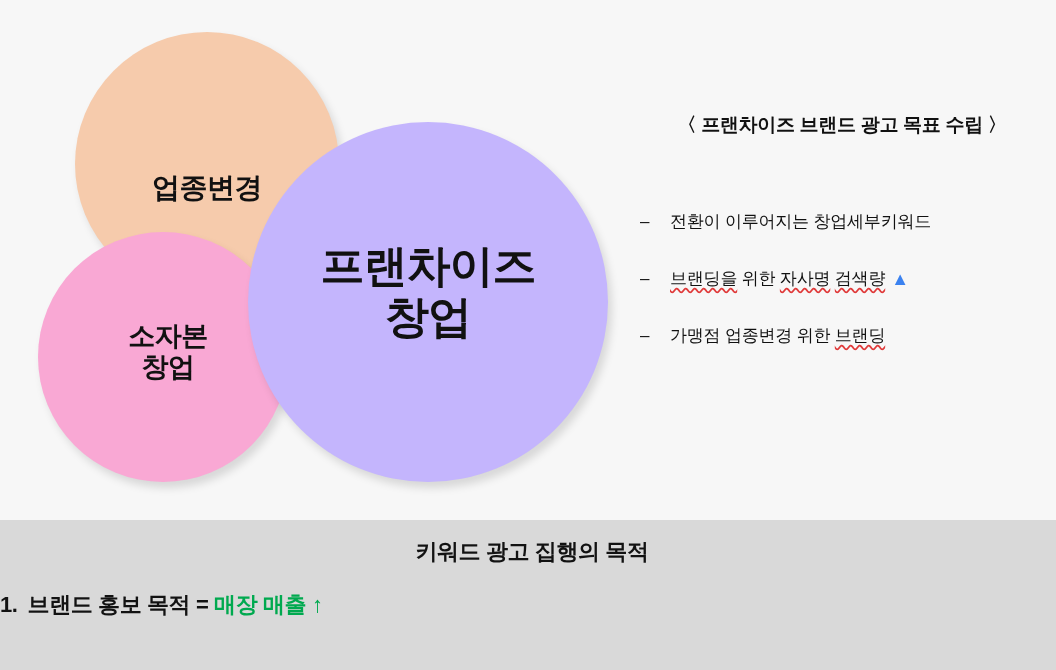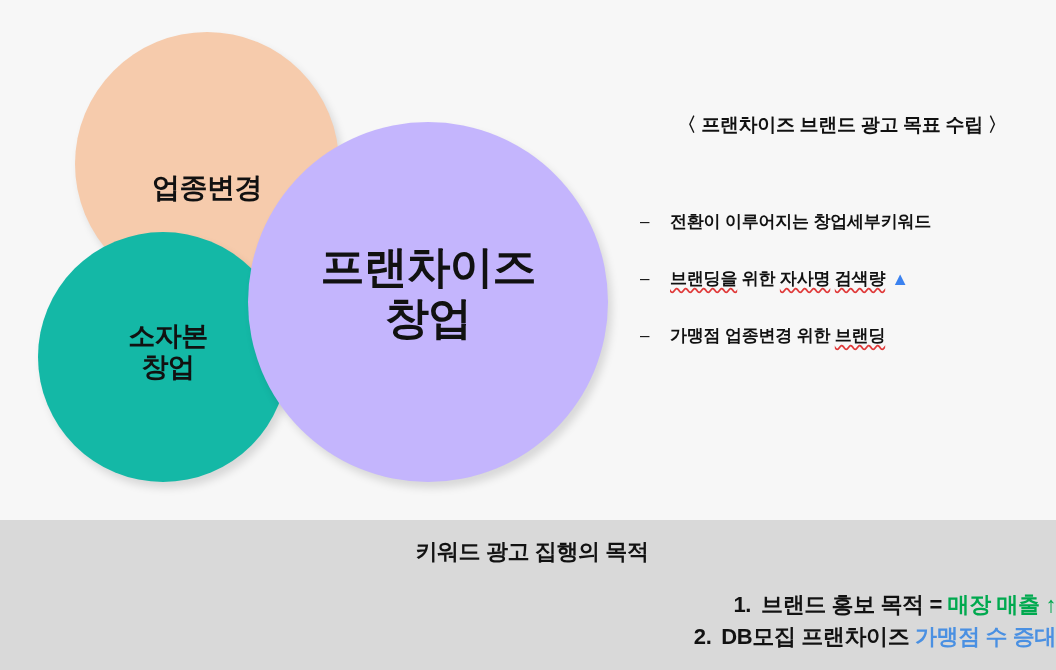--- a/index.html
+++ b/index.html
@@ -57,21 +57,21 @@
     align-items: flex-end;
     padding-bottom: 92px;
     box-sizing: border-box;
   }
 
   #circle-olive {
     left: 38px;
     top: 232px;
     width: 250px;
     height: 250px;
-    background: #14b8a6;
+    background: #f9a8d4;
     z-index: 2;
     font-size: 27px;
     letter-spacing: -0.5px;
     padding-left: 10px;
     padding-bottom: 10px;
     box-sizing: border-box;
   }
 
   #circle-green {
     left: 248px;
@@ -81,20 +81,21 @@
     background: #c4b5fd;
     z-index: 3;
     font-size: 44px;
     letter-spacing: -1px;
     padding-bottom: 18px;
     box-sizing: border-box;
   }
 
   .circle-label {
     white-space: pre-line;
+    font-family: Liberation Serif, serif;
   }
 
   
   #right-panel {
     position: absolute;
     left: 640px;
     top: 112px;
     width: 404px;
   }
 
@@ -122,21 +123,21 @@
     letter-spacing: -0.2px;
   }
 
   .bullet-dash {
     width: 30px;
     flex: 0 0 30px;
     color: #111111;
     font-size: 17px;
   }
 
-  .bullet-text { white-space: nowrap; font-weight: bold; }
+  .bullet-text { white-space: nowrap; }
 
   
   .sq {
     text-decoration: underline wavy #e03a3a;
     text-decoration-skip-ink: none;
     text-underline-offset: 3px;
   }
 
   .tri-up {
     display: inline-block;
@@ -161,21 +162,21 @@
     font-size: 22px;
     font-weight: bold;
     color: #121212;
     letter-spacing: -0.4px;
     padding-top: 17px;
     margin-left: 8px;
   }
 
   #band-list {
     margin-top: 22px;
-    text-align: right;
+    text-align: left;
   }
 
   .band-row {
     font-size: 22px;
     font-weight: bold;
     color: #121212;
     letter-spacing: -0.4px;
     line-height: 1.45;
     white-space: nowrap;
   }
@@ -239,20 +240,17 @@
 
   <div id="bottom-band">
     <div id="band-title">키워드 광고 집행의 목적</div>
 
     <div id="band-list">
 
       <div class="band-row">
         <span class="band-num">1.</span><span>브랜드 홍보 목적 = </span><span class="hl-green">매장 매출 ↑</span>
       </div>
 
-      <div class="band-row">
-        <span class="band-num">2.</span><span>DB모집 프랜차이즈 </span><span class="hl-blue">가맹점 수 증대</span>
-      </div>
 
     </div>
   </div>
 
 </div>
 
 </body></html>

